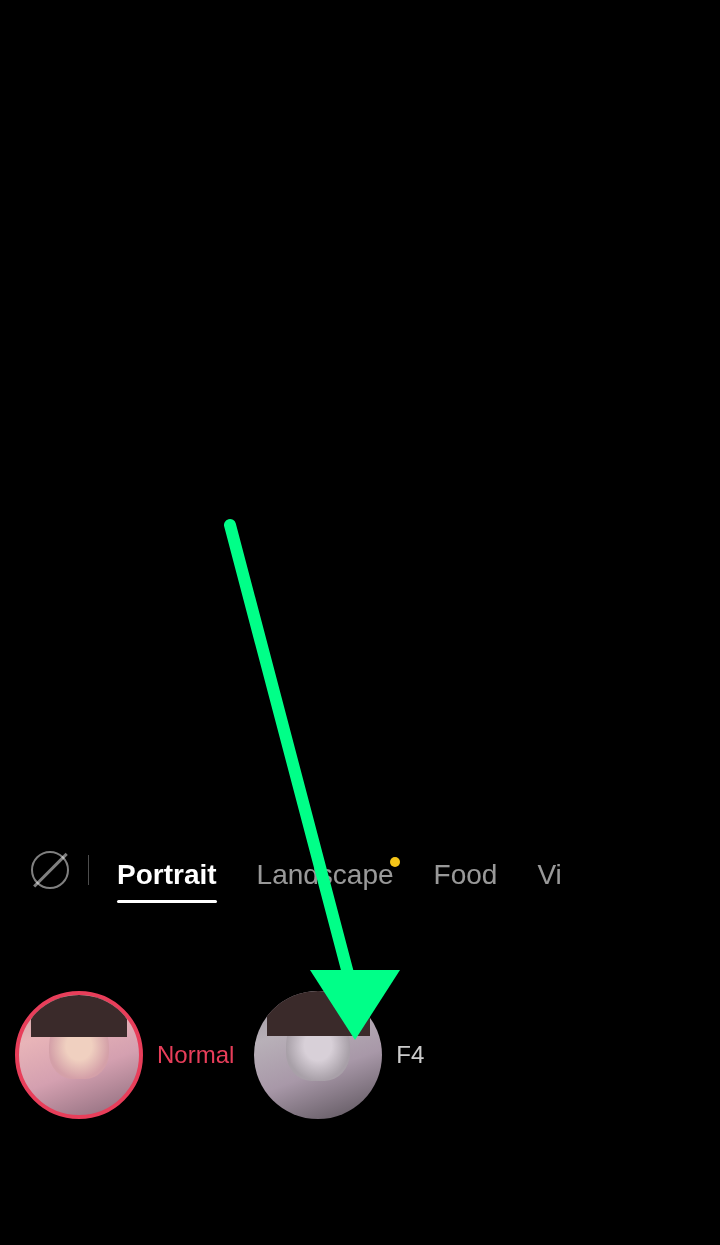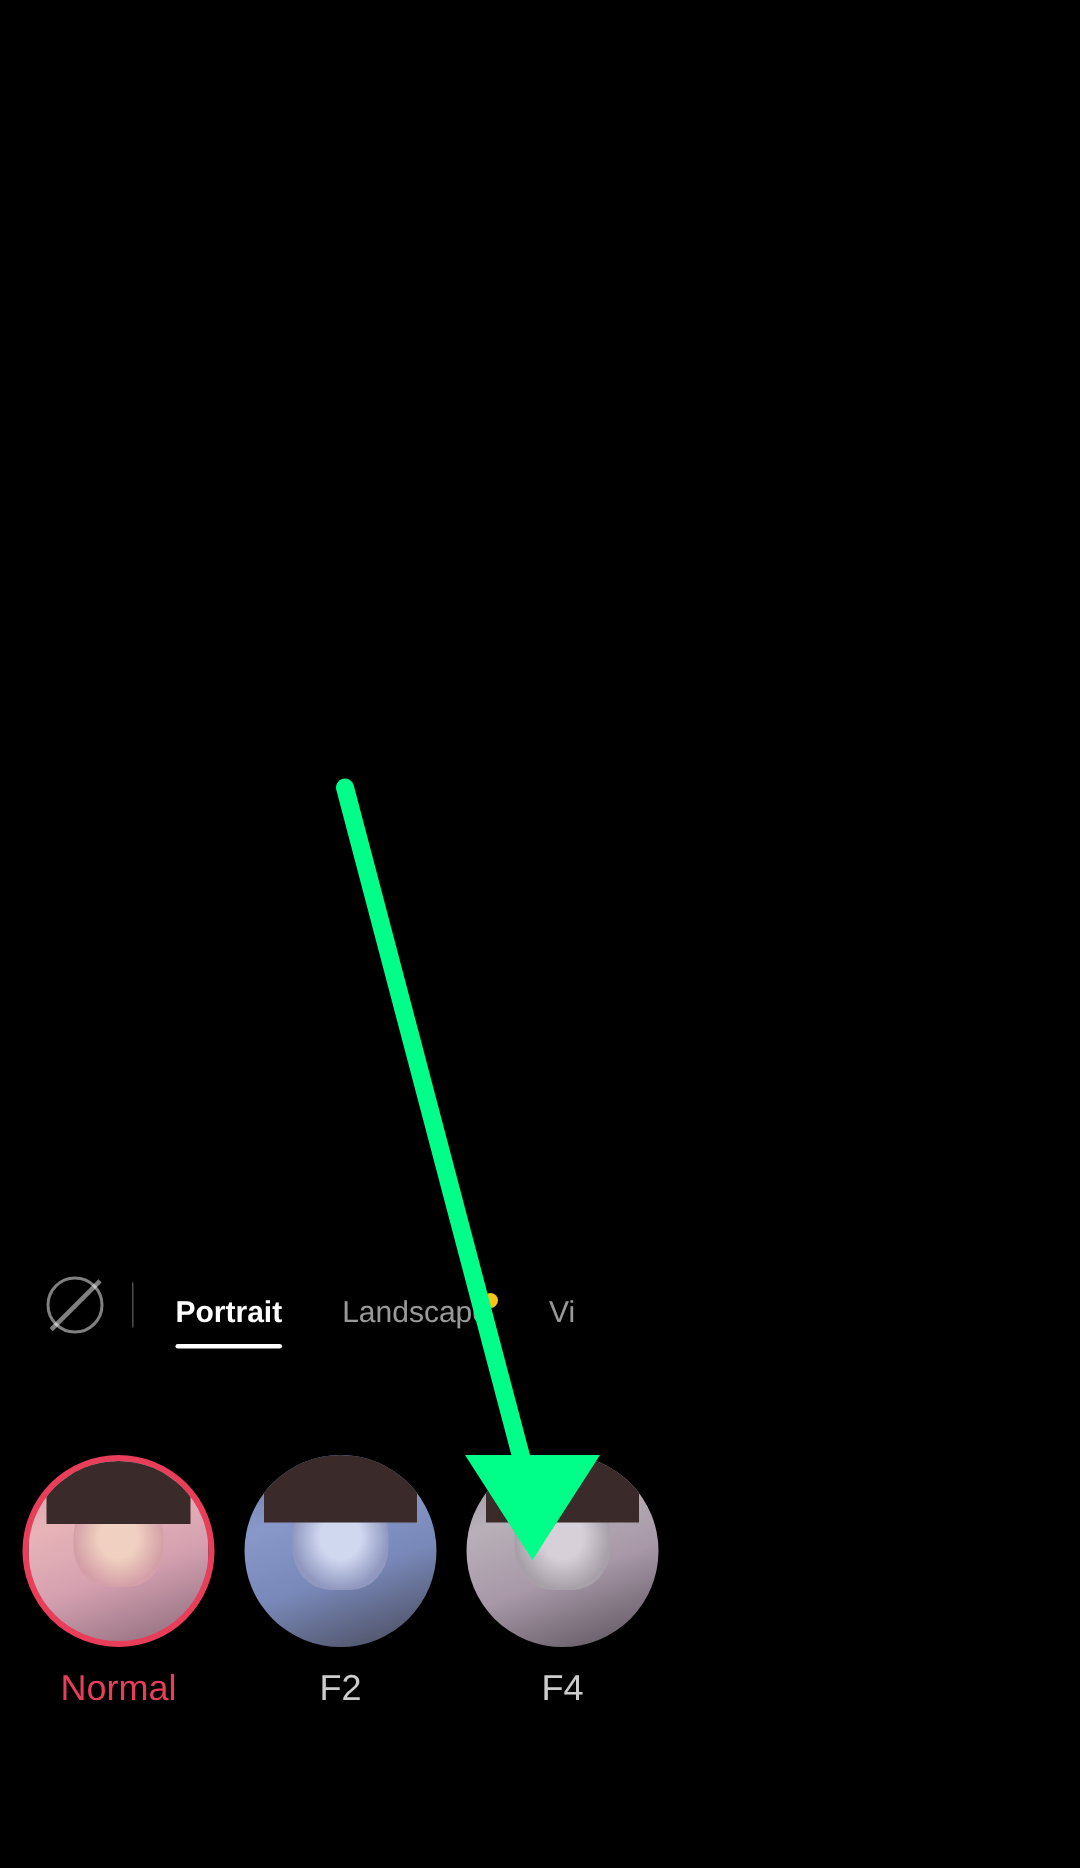--- a/index.html
+++ b/index.html
@@ -83,21 +83,21 @@
       width: 1px;
       height: 30px;
       background: rgba(255,255,255,0.3);
       margin: 0 8px;
       flex-shrink: 0;
     }
 
     .category-item {
       padding: 8px 20px;
       color: rgba(255,255,255,0.6);
-      font-size: 20px;
+      font-size: 28px;
       font-weight: 500;
       cursor: pointer;
       position: relative;
       white-space: nowrap;
       flex-shrink: 0;
       margin-top: 10px;
     }
 
     .category-item.active {
       color: #fff;
@@ -134,21 +134,21 @@
       height: 260px;
       display: flex;
       align-items: center;
       padding: 10px 15px;
       gap: 20px;
       overflow: hidden;
     }
 
     .filter-item {
       display: flex;
-      flex-direction: column;
+      flex-direction: row;
       align-items: center;
       gap: 14px;
       flex-shrink: 0;
       cursor: pointer;
       justify-content: flex-end;
     }
 
     .filter-thumb {
       width: 128px;
       height: 128px;
@@ -288,39 +288,38 @@
 
   <div class="category-item active">
     <span>Portrait</span>
   </div>
 
   <div class="category-item" style="position:relative;">
     <span>Landscape</span>
     <span class="category-dot"></span>
   </div>
 
+  <div class="category-item">
+    <span>Food</span>
+  </div>
 
   <div class="category-item">
     <span>Vi</span>
   </div>
 
 </div>
 
 <div id="filter-strip">
 
   <div class="filter-item selected">
     <div class="filter-thumb thumb-normal selected"></div>
     <span class="filter-label">Normal</span>
   </div>
 
 
-  <div class="filter-item">
-    <div class="filter-thumb thumb-f2"></div>
-    <span class="filter-label">F2</span>
-  </div>
 
 
   <div class="filter-item">
     <div class="filter-thumb thumb-f4"></div>
     <span class="filter-label">F4</span>
   </div>
 
 </div>
 
 <div id="bottom-bar">

